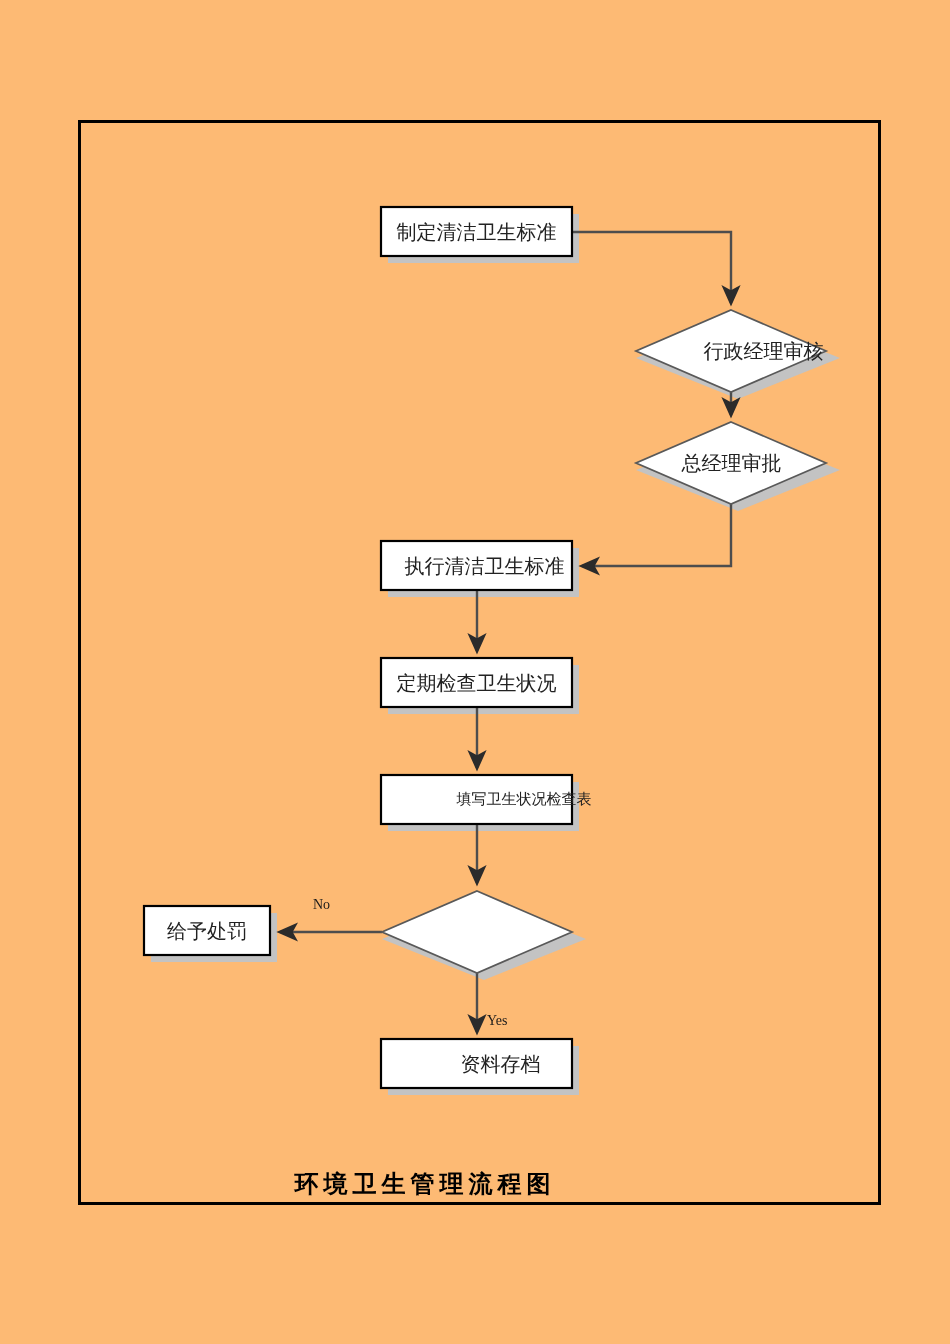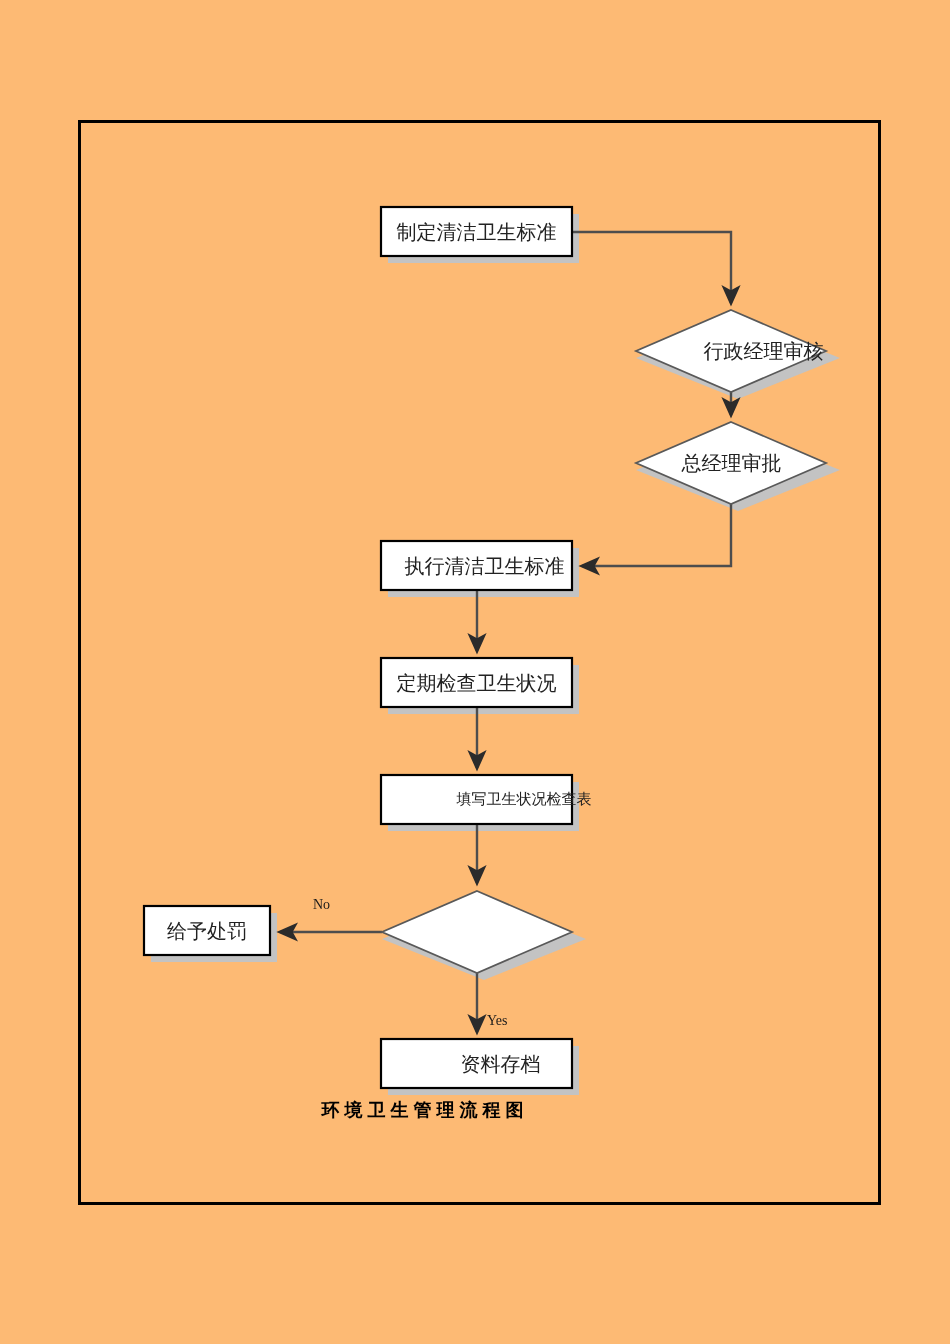--- a/index.html
+++ b/index.html
@@ -51,26 +51,26 @@
   .edge-label {
     position: absolute;
     color: #1a1a1a;
     font-size: 14px;
     font-family: "Liberation Serif", "DejaVu Serif", serif;
     white-space: nowrap;
   }
   #chart-title {
     position: absolute;
     left: 0;
-    top: 1098px;
+    top: 1168px;
     width: 850px;
     text-align: center;
     font-family: "Liberation Serif", "DejaVu Serif", serif;
     font-weight: bold;
-    font-size: 18px;
+    font-size: 24px;
     letter-spacing: 5px;
     color: #000000;
   }
 </style>
 </head>
 <body>
 
 <div id="page">
 
   <div id="page-frame"></div>

